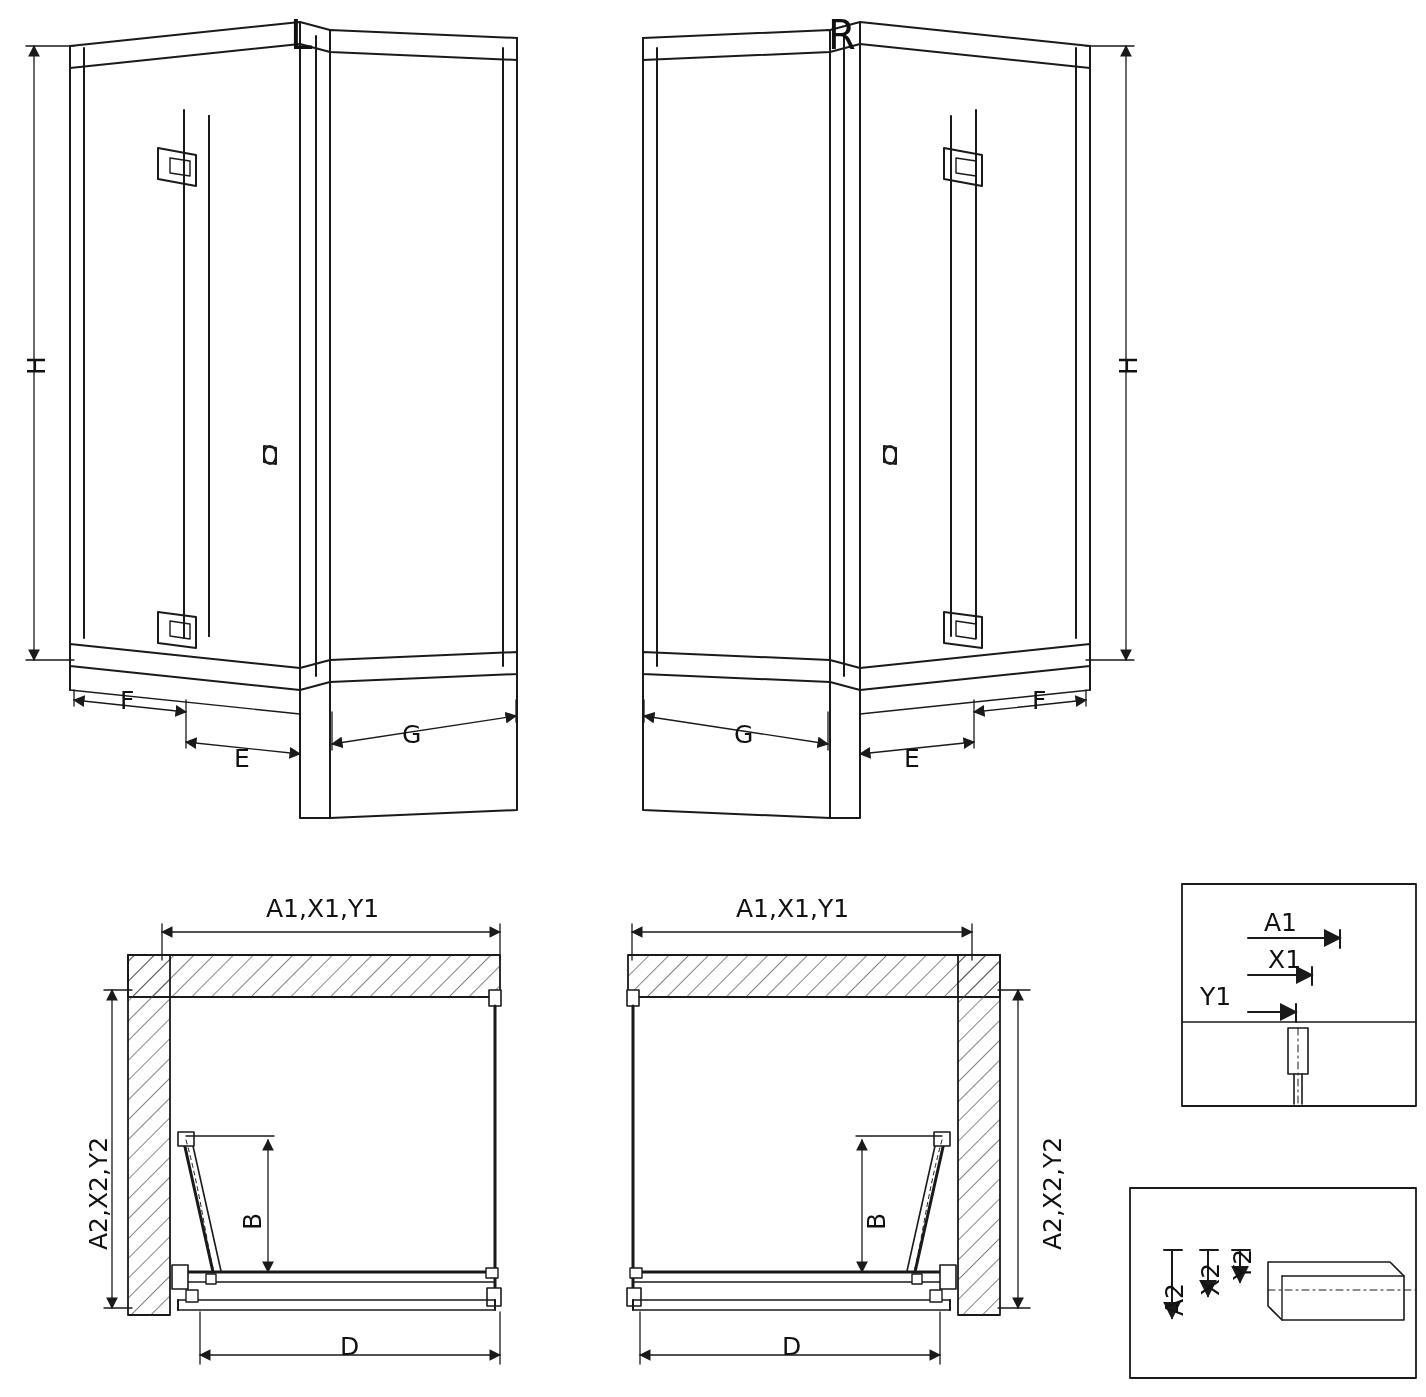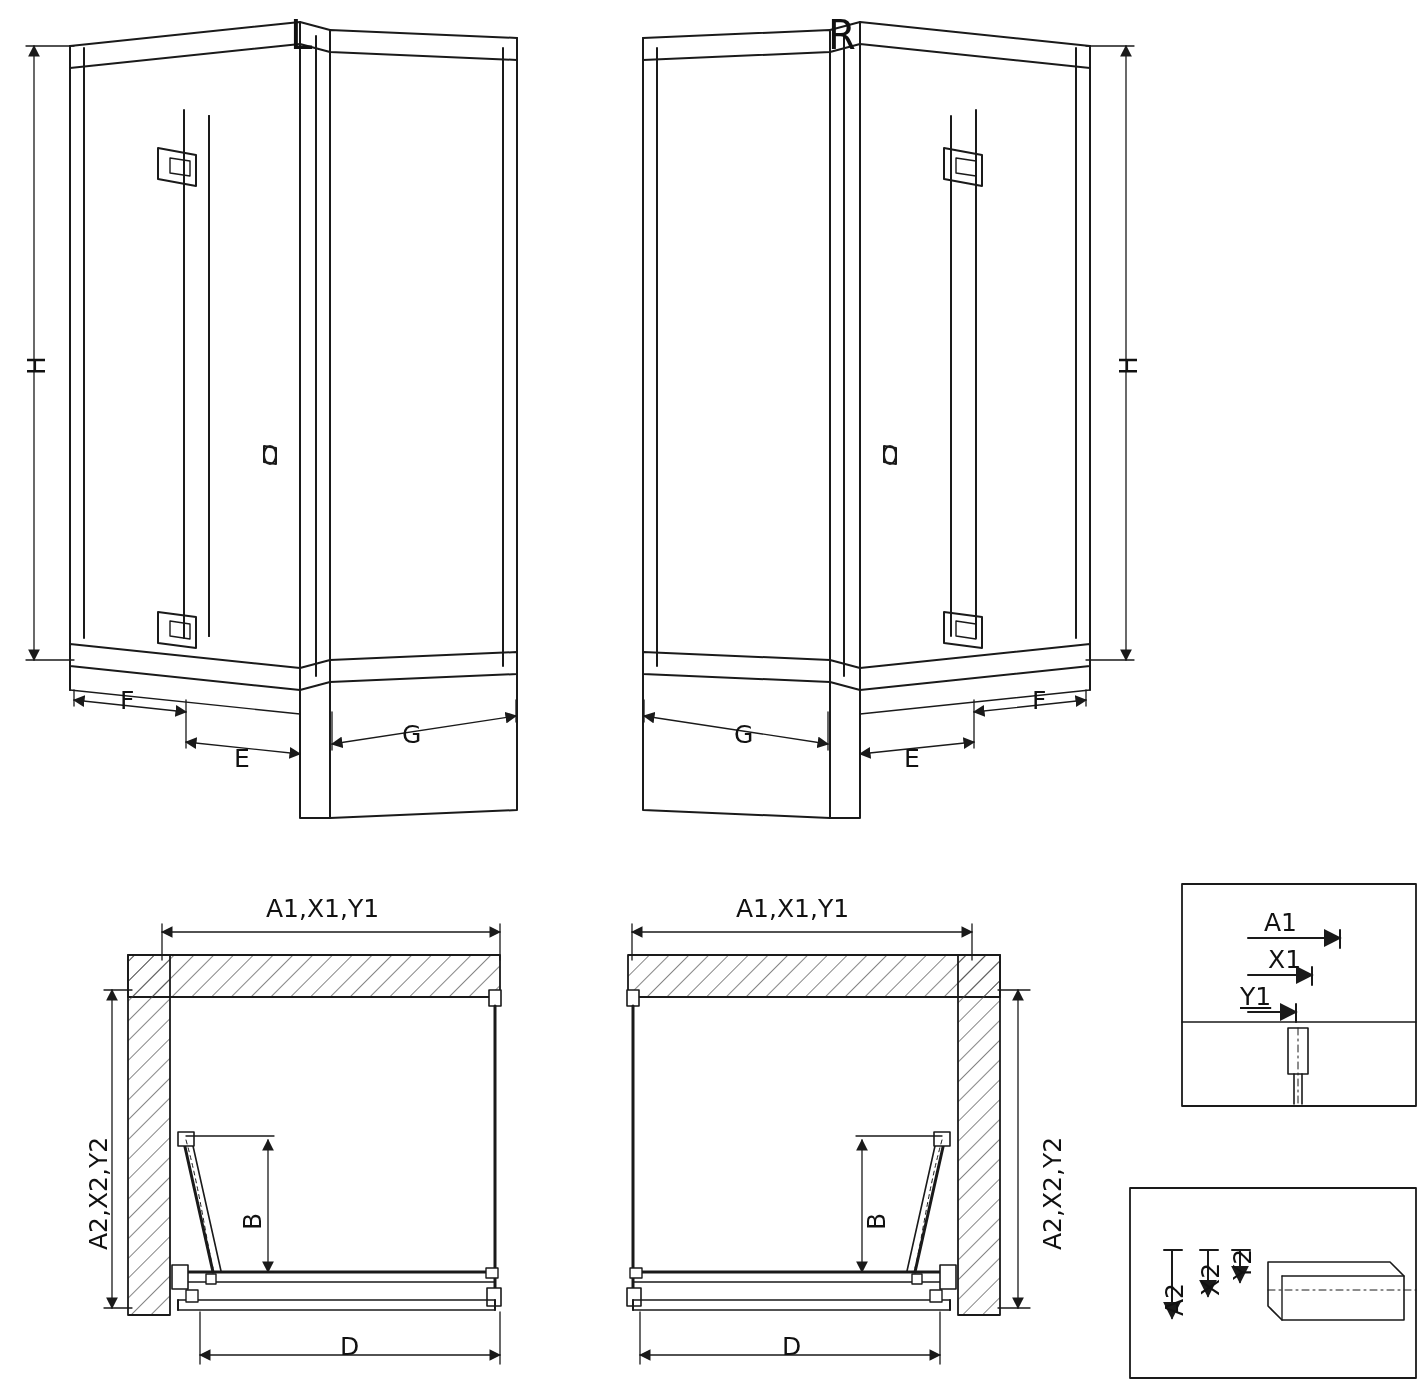--- a/index.html
+++ b/index.html
@@ -279,19 +279,19 @@
   <div class="lbl med rot90" style="left:238px;top:1230px;">B</div>
   <div class="lbl med" style="left:340px;top:1332px;">D</div>
 
   <div class="lbl med" style="left:736px;top:894px;">A1,X1,Y1</div>
   <div class="lbl med rot90" style="left:1038px;top:1250px;">A2,X2,Y2</div>
   <div class="lbl med rot90" style="left:862px;top:1230px;">B</div>
   <div class="lbl med" style="left:782px;top:1332px;">D</div>
 
   <div class="lbl med" style="left:1264px;top:908px;">A1</div>
   <div class="lbl med" style="left:1240px;top:945px;margin-left:28px;">X1</div>
-  <div class="lbl med" style="left:1240px;top:982px;text-decoration:underline;">Y1</div>
+  <div class="lbl med" style="left:1200px;top:982px;">Y1</div>
 
   <div class="lbl med rot90" style="left:1160px;top:1316px;">A2</div>
   <div class="lbl med rot90" style="left:1196px;top:1296px;">X2</div>
   <div class="lbl med rot90" style="left:1228px;top:1280px;">Y2</div>
 
 </div>
 
 </body></html>

